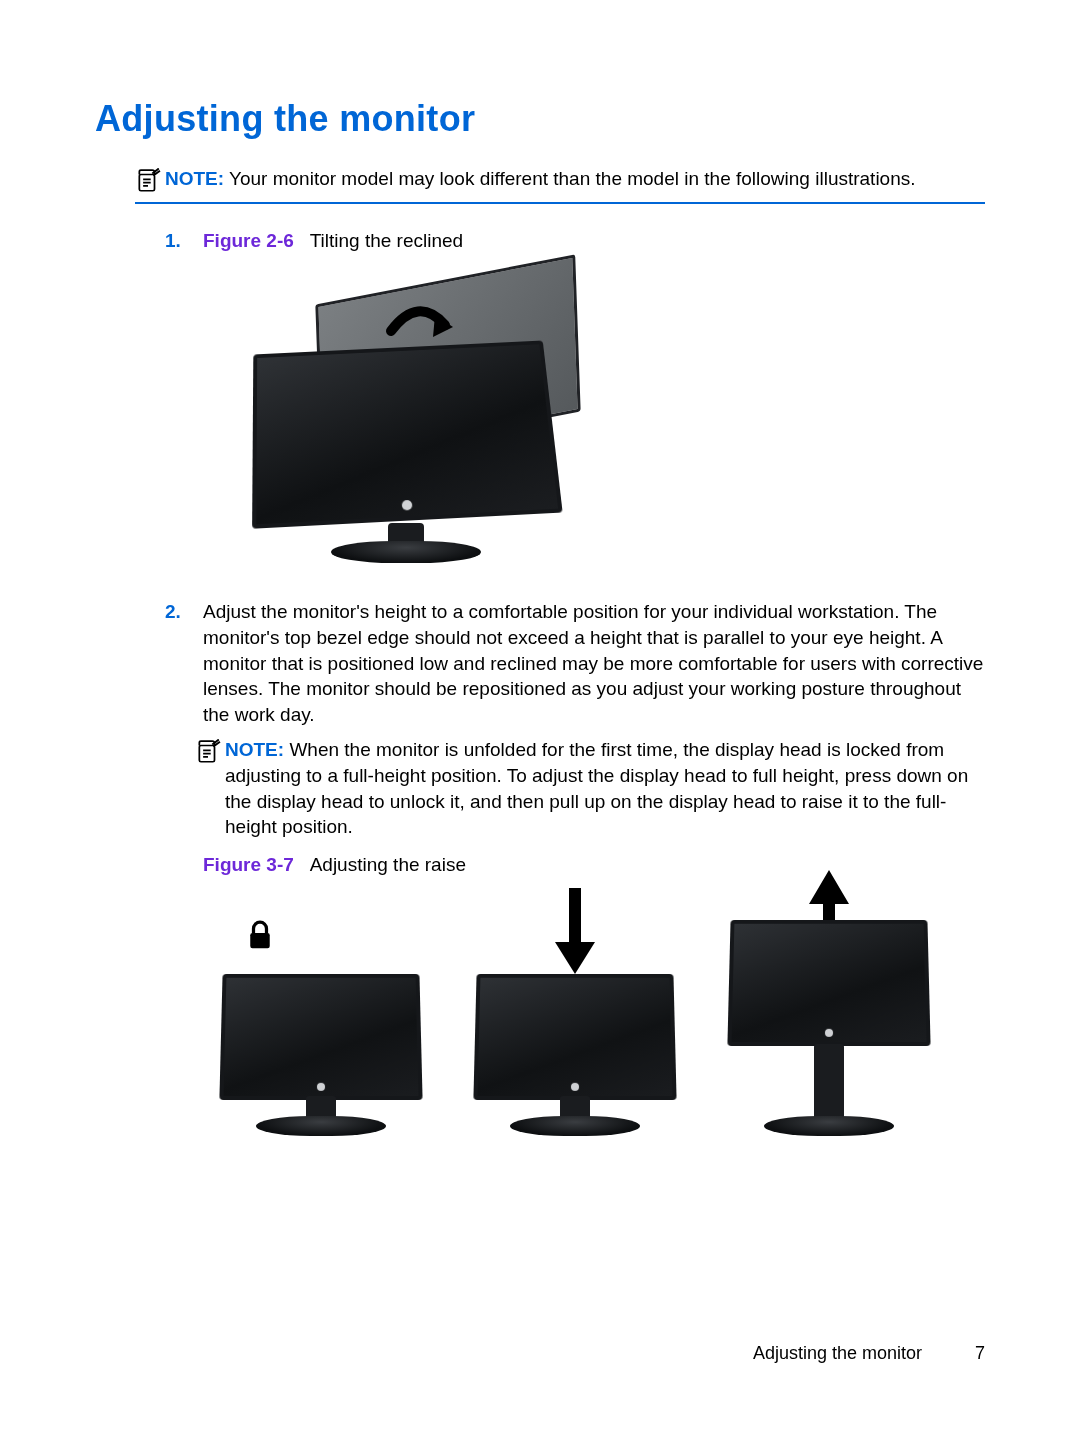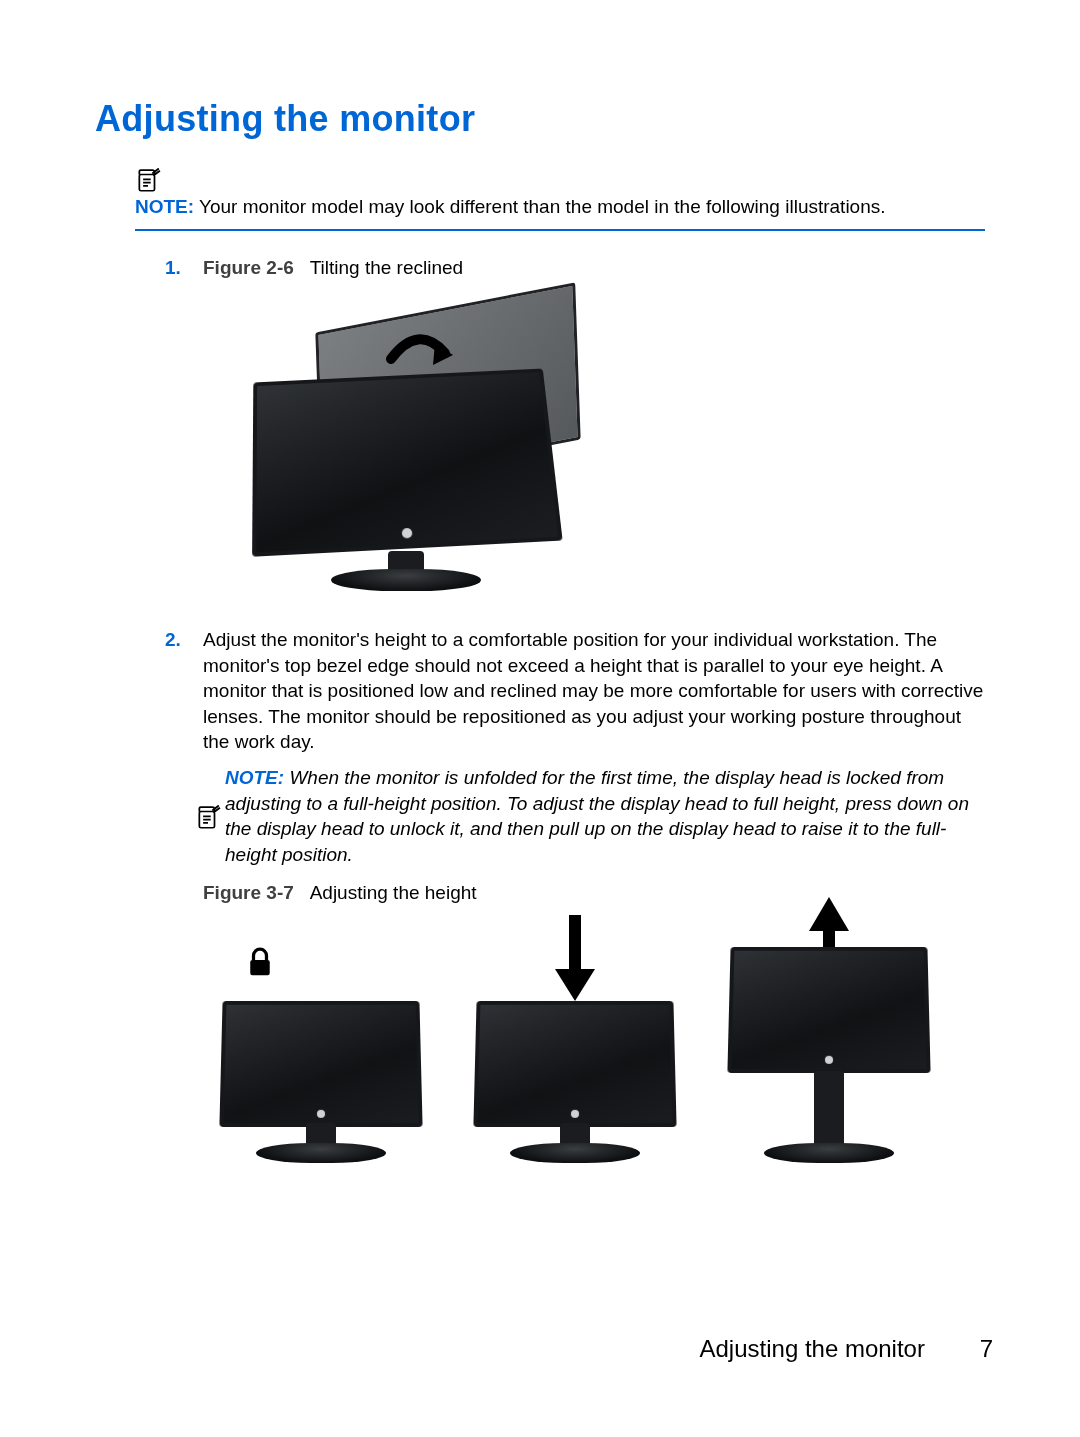--- a/index.html
+++ b/index.html
@@ -22,21 +22,20 @@
     font-weight: 700;
     letter-spacing: 0.3px;
     margin-bottom: 22px;
   }
   .note-block {
     margin-left: 40px;
     padding: 0 0 10px 0;
     border-bottom: 2px solid #0066d6;
     display: flex;
     align-items: flex-start;
-    flex-direction: column;
   }
   .note-block .note-text {
     flex: 1;
   }
   .note-icon {
     width: 26px;
     height: 24px;
     flex: 0 0 26px;
     margin-right: 4px;
     margin-top: 2px;
@@ -59,39 +58,38 @@
     position: absolute;
     left: 0;
     top: 0;
     color: #0066d6;
     font-weight: 700;
   }
   .fig-caption {
     margin-top: 12px;
   }
   .fig-caption .fig-label {
-    color: #404040;
+    color: #6d28d9;
     font-weight: 700;
   }
   .figure-img {
     margin-top: 18px;
   }
   .nested-note {
     display: flex;
-    align-items: center;
+    align-items: flex-start;
     margin-top: 10px;
     margin-left: -8px;
-    font-style: italic;
   }
   .nested-note .note-text { flex: 1; }
   .footer {
     position: absolute;
     bottom: 72px;
-    right: 87px;
-    font-size: 24px;
+    right: 95px;
+    font-size: 18px;
   }
   .footer .pn {
     display: inline-block;
     margin-left: 48px;
   }
 
   
   .fig-tilt {
     position: relative;
     width: 380px;
@@ -235,21 +233,21 @@
           </svg>
         </span>
         <div class="note-text">
           <span class="note-label">NOTE:</span>
           <span>When the monitor is unfolded for the first time, the display head is locked from adjusting to a full-height position. To adjust the display head to full height, press down on the display head to unlock it, and then pull up on the display head to raise it to the full-height position.</span>
         </div>
       </div>
 
       <div class="fig-caption">
         <span class="fig-label">Figure 3-7</span>
-        <span>&nbsp;&nbsp;</span><span>Adjusting the height</span>
+        <span>&nbsp;&nbsp;</span><span>Adjusting the raise</span>
       </div>
 
       <div class="figure-img fig-height">
         <div class="mon">
           <span class="lock-ic">
             <svg viewBox="0 0 24 28">
               <path d="M6 12 V8 a6 6 0 0 1 12 0 V12" fill="none" stroke="#000" stroke-width="3"></path>
               <rect x="3" y="12" width="18" height="14" rx="2" fill="#000"></rect>
             </svg>
           </span>

